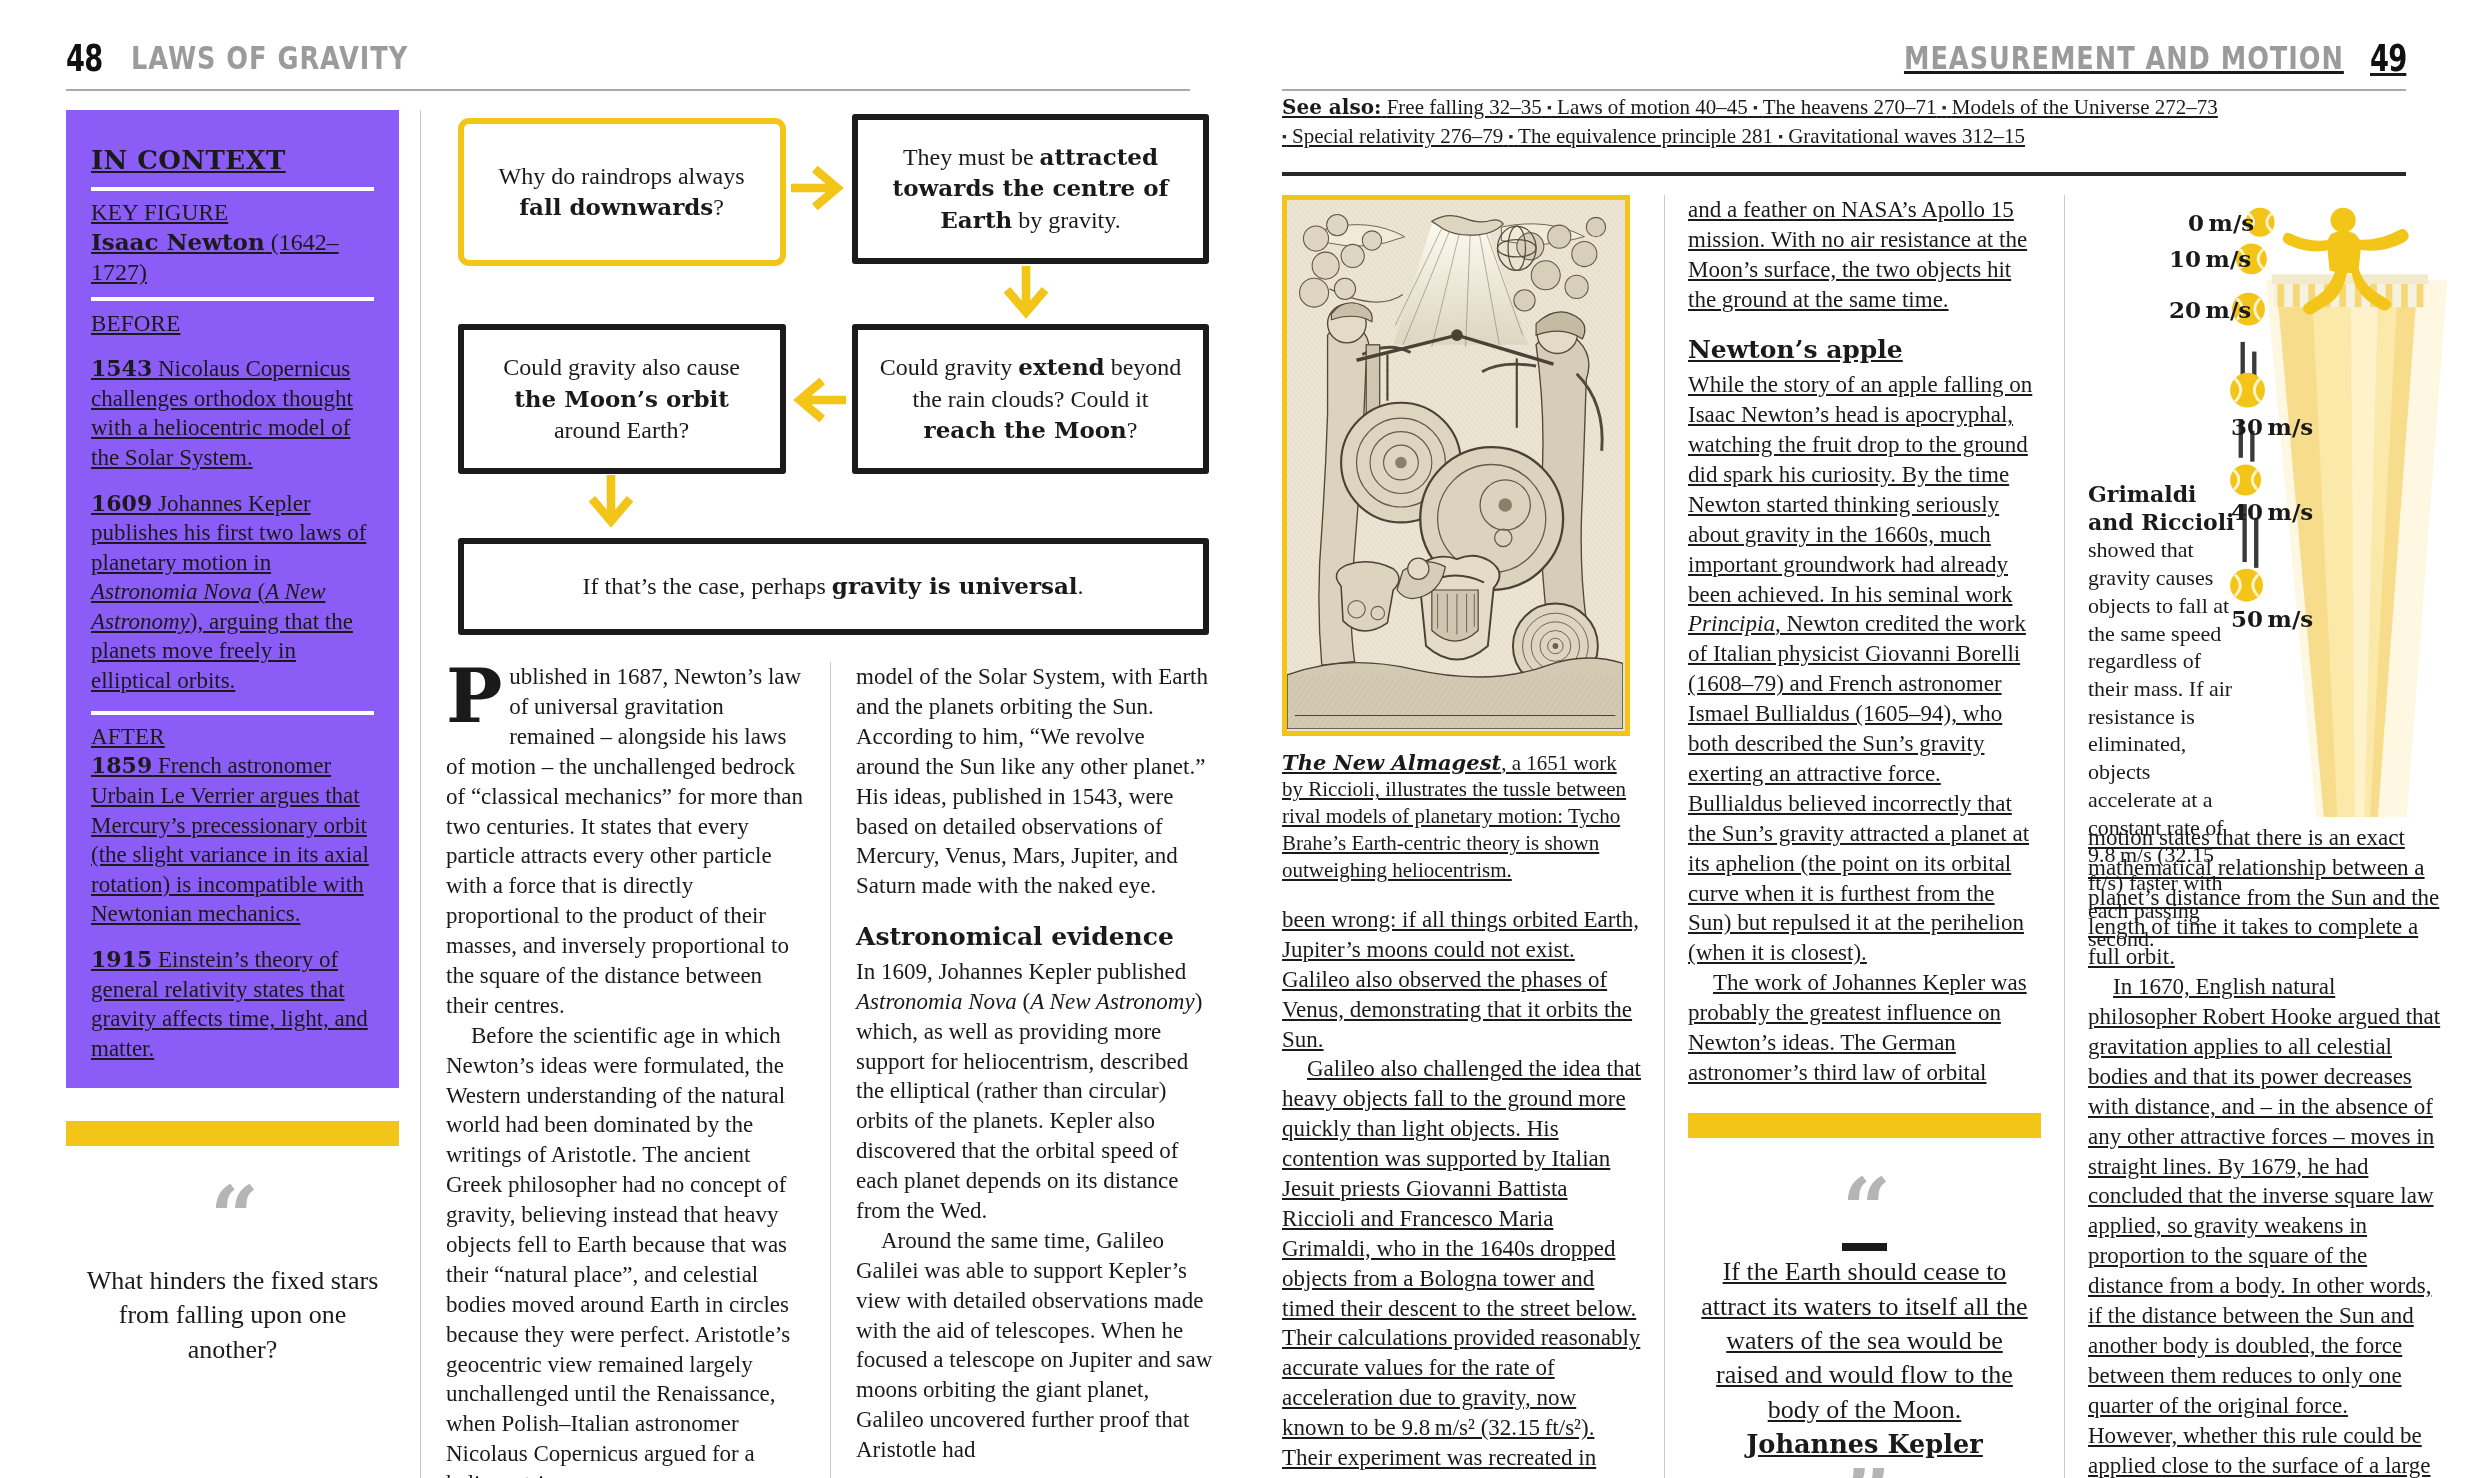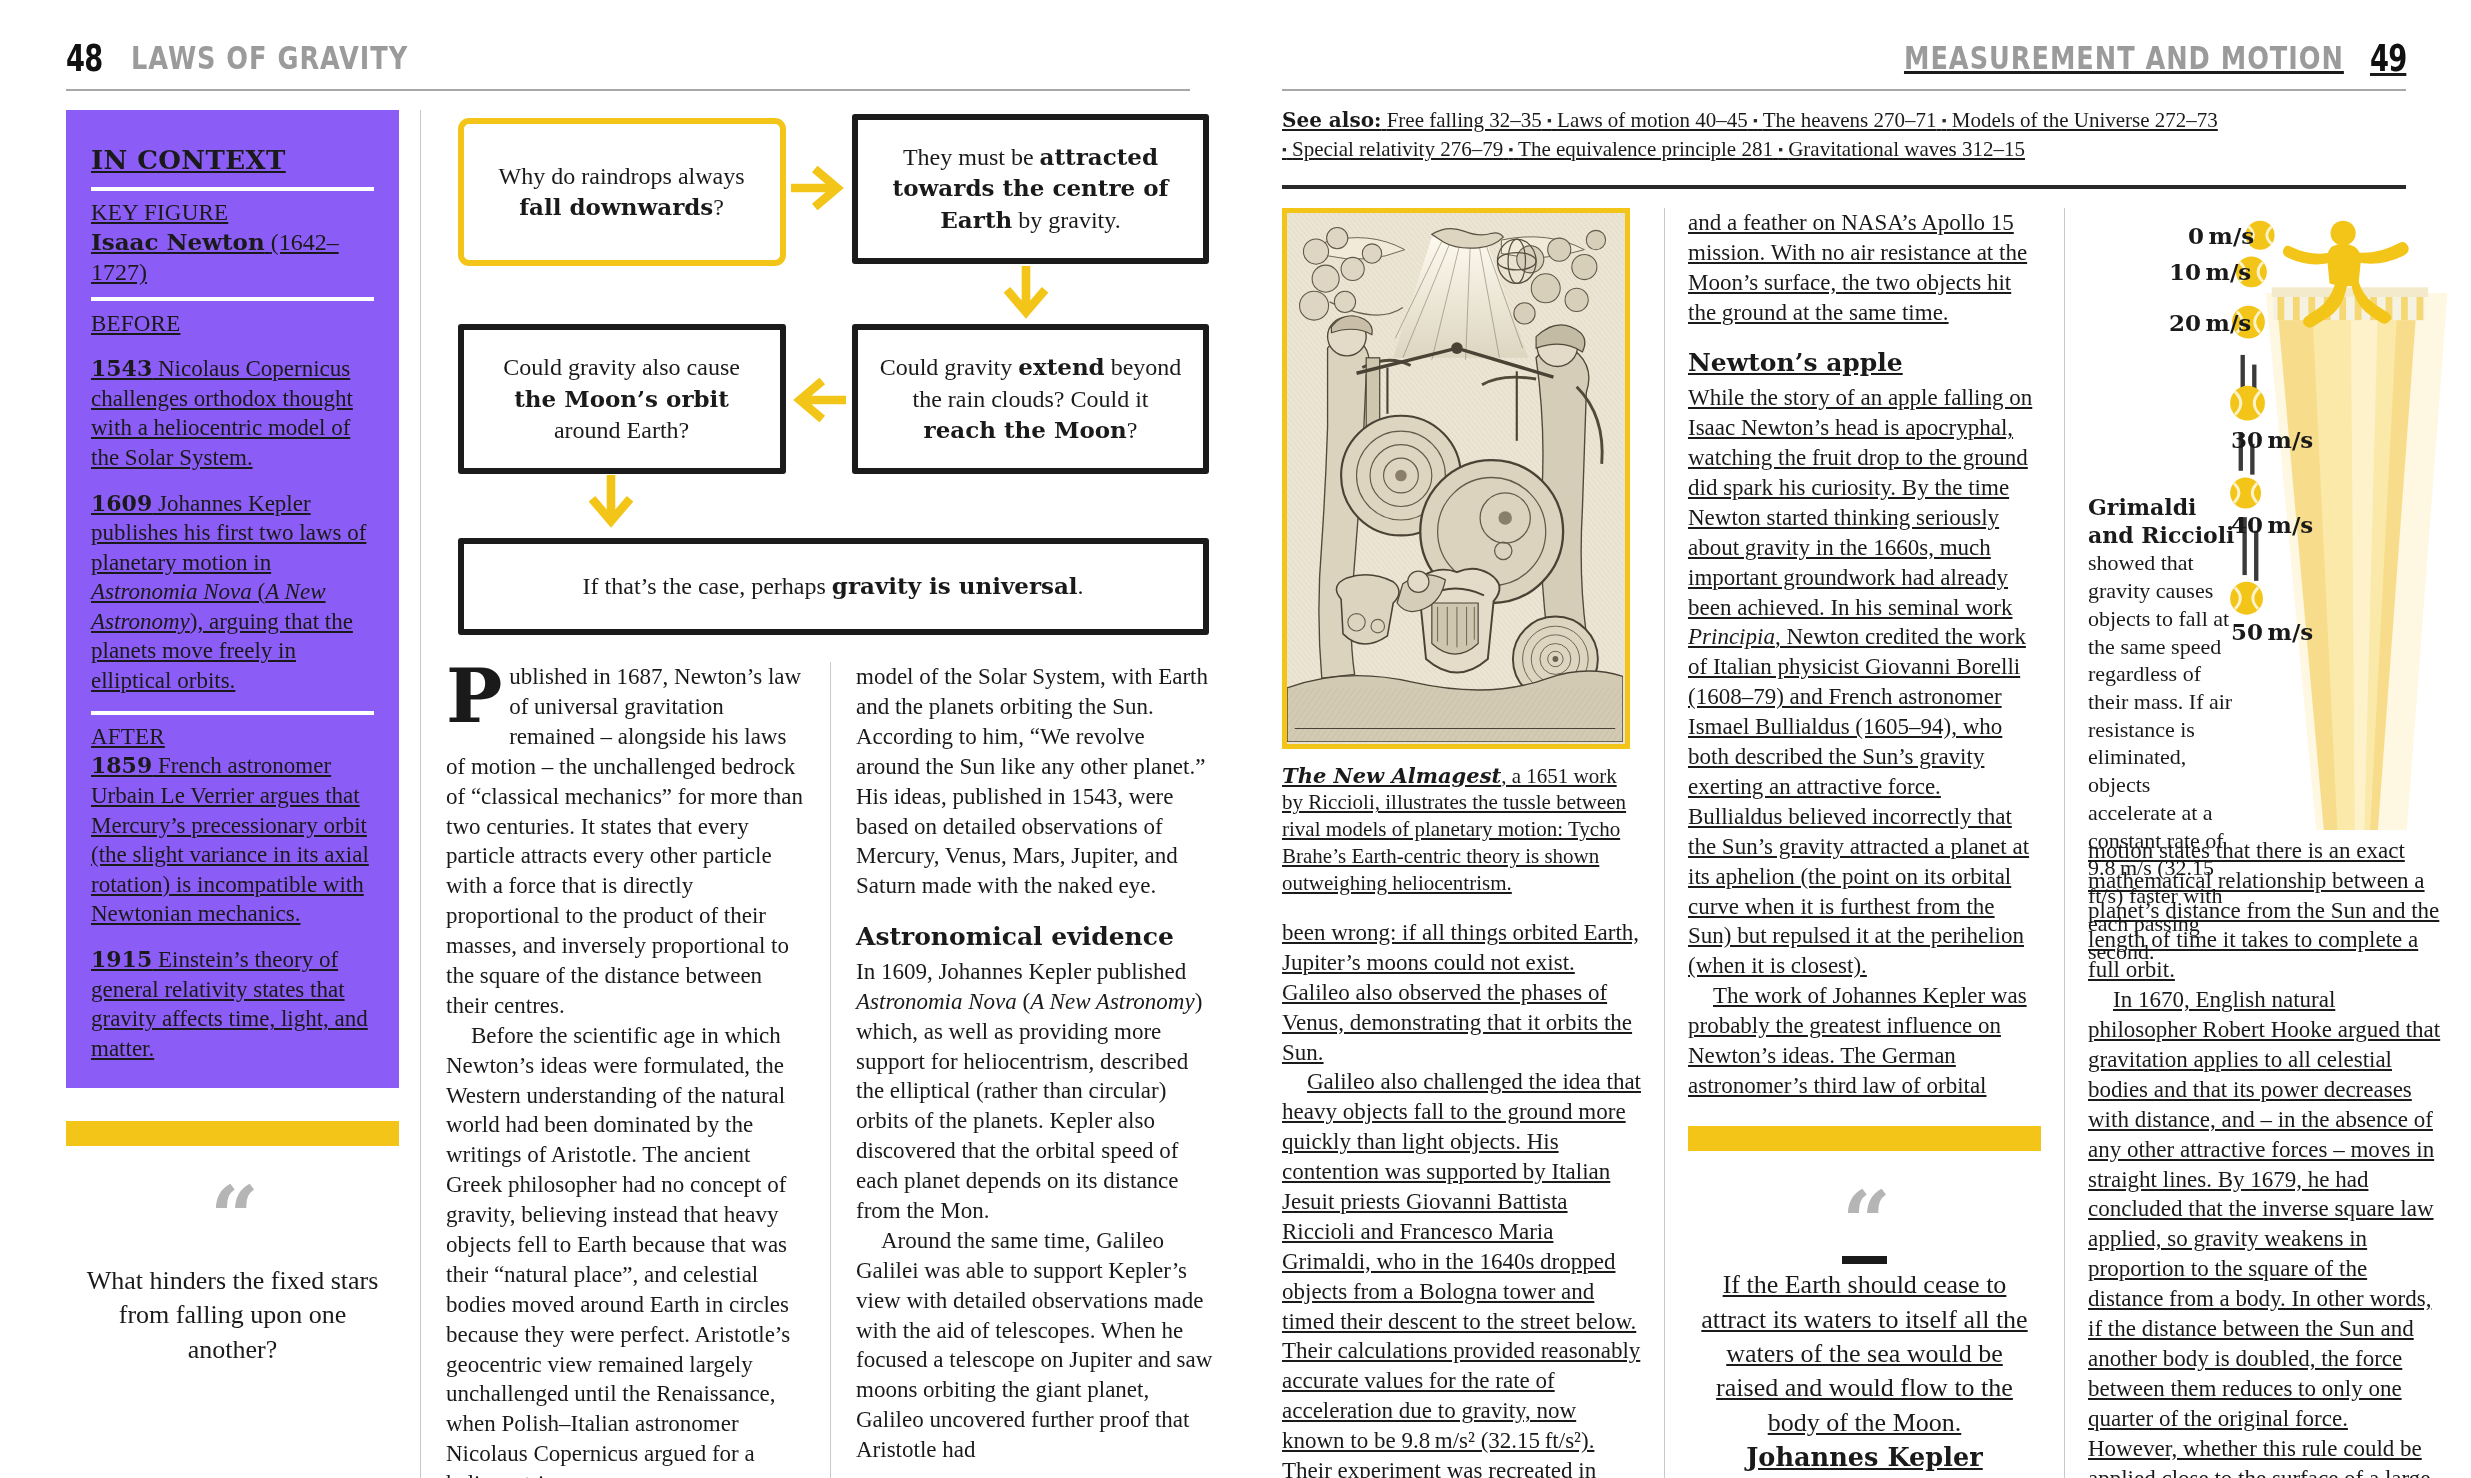--- a/index.html
+++ b/index.html
@@ -156,21 +156,21 @@
     font-size: 25px;
     margin: 19.3px 0 3.9px 0;
   }
 
   
   .seealso {
     font-size: 21px;
     line-height: 1.38;
     padding-bottom: 7.7px;
     border-bottom: 0;
-    margin-top: 15px;
+    margin-top: 2px;
   }
   .seealso b { font-family: "DejaVu Serif", serif; font-weight: bold; font-size: 20px; }
   .sq { font-size: 13.5px; vertical-align: 1.9px; color: #2a2a2a; }
   .rp-rule { height: 3.9px; background: #2a2a2a; margin: 13.5px 0 19.3px 0; }
 
   .rp-body { display: flex; gap: 0; }
   .rcol { width: 359px; flex: 0 0 359px; }
   .rcol + .rcol { border-left: 1.9px solid #c9c9c9; padding-left: 23px; margin-left: 23px; flex: 0 0 377px; width: 377px; }
 
   .engraving {
@@ -319,21 +319,21 @@
           <div class="col first">
             <p class="body">
               <span class="drop">P</span><span>ublished in 1687, Newton’s law of universal gravitation remained – alongside his laws of motion – the unchallenged bedrock of “classical mechanics” for more than two centuries. It states that every particle attracts every other particle with a force that is directly proportional to the product of their masses, and inversely proportional to the square of the distance between their centres.</span>
             </p>
             <p class="body">Before the scientific age in which Newton’s ideas were formulated, the Western understanding of the natural world had been dominated by the writings of Aristotle. The ancient Greek philosopher had no concept of gravity, believing instead that heavy objects fell to Earth because that was their “natural place”, and celestial bodies moved around Earth in circles because they were perfect. Aristotle’s geocentric view remained largely unchallenged until the Renaissance, when Polish–Italian astronomer Nicolaus Copernicus argued for a heliocentric</p>
           </div>
           <div class="col second">
             <p class="body">model of the Solar System, with Earth and the planets orbiting the Sun. According to him, “We revolve around the Sun like any other planet.” His ideas, published in 1543, were based on detailed observations of Mercury, Venus, Mars, Jupiter, and Saturn made with the naked eye.</p>
             <div class="subhead">Astronomical evidence</div>
             <p class="body">
-              <span>In 1609, Johannes Kepler published </span><i>Astronomia Nova</i><span> (</span><i>A New Astronomy</i><span>) which, as well as providing more support for heliocentrism, described the elliptical (rather than circular) orbits of the planets. Kepler also discovered that the orbital speed of each planet depends on its distance from the Mon.</span>
+              <span>In 1609, Johannes Kepler published </span><i>Astronomia Nova</i><span> (</span><i>A New Astronomy</i><span>) which, as well as providing more support for heliocentrism, described the elliptical (rather than circular) orbits of the planets. Kepler also discovered that the orbital speed of each planet depends on its distance from the Wed.</span>
             </p>
             <p class="body">Around the same time, Galileo Galilei was able to support Kepler’s view with detailed observations made with the aid of telescopes. When he focused a telescope on Jupiter and saw moons orbiting the giant planet, Galileo uncovered further proof that Aristotle had</p>
           </div>
         </div>
 
       </div>
     </div>
   </div>
 
   <div class="page page-right">

